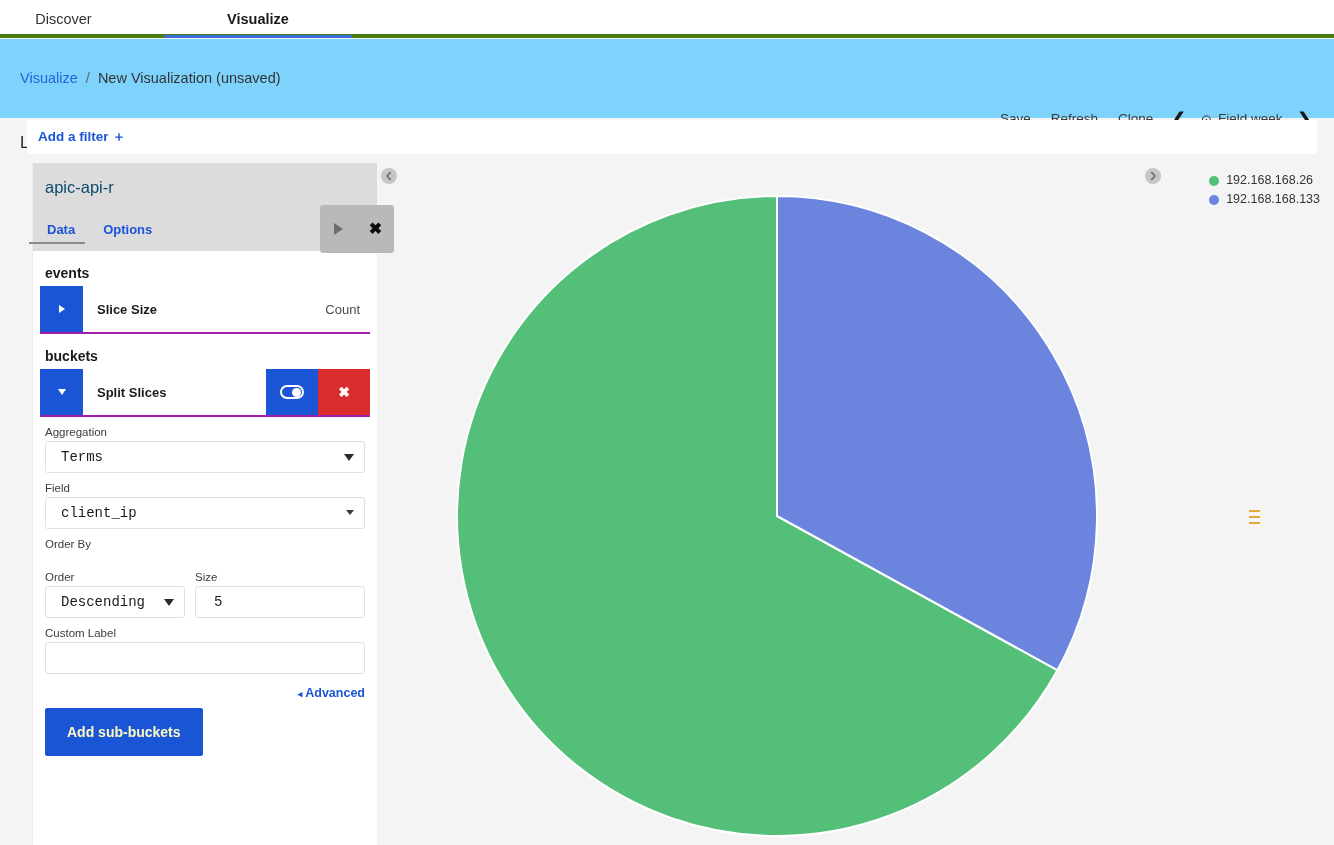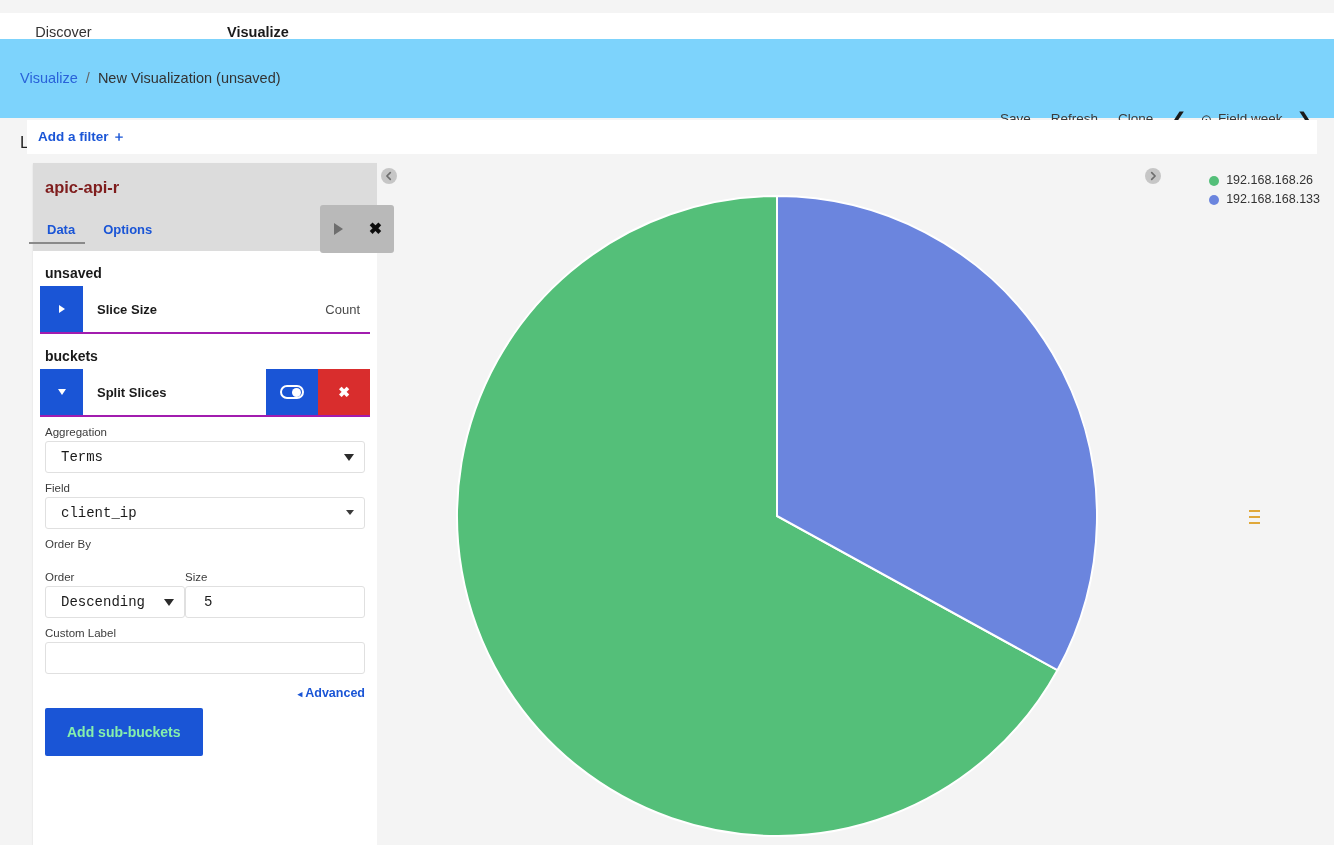--- a/index.html
+++ b/index.html
@@ -6,23 +6,23 @@
   html, body {
     width: 1334px; height: 845px;
     font-family: "Liberation Sans", sans-serif;
     background: #f4f4f4;
     overflow: hidden;
     -webkit-font-smoothing: antialiased;
   }
 
   
   .topnav {
-    position: absolute; left: 0; top: 13px; width: 1334px; height: 38px;
+    position: absolute; left: 0; top: 0; width: 1334px; height: 38px;
     background: #ffffff;
-    border-bottom: 1px solid #4d7c0f;
+    border-bottom: 4px solid #4d7c0f;
   }
   .nav-tab {
     position: absolute; top: 0; height: 38px;
     display: flex; align-items: center; justify-content: center;
     font-size: 14.5px; color: #333;
     cursor: pointer;
   }
   .nav-tab.active { font-weight: bold; color: #1a1a1a; }
   .nav-tab.active:after {
     content: ""; position: absolute; left: 0; right: 0; bottom: 0;
@@ -75,21 +75,21 @@
     position: absolute; left: 33px; top: 163px; width: 344px; height: 682px;
     background: #ffffff;
     box-shadow: 0 1px 2px rgba(0,0,0,0.10);
   }
   .editor-head {
     position: absolute; left: 0; top: 0; width: 344px; height: 88px;
     background: #dcdcdc;
   }
   .vis-title {
     position: absolute; left: 12px; top: 15px;
-    font-size: 16.5px; font-weight: bold; color: #7f1d1d;
+    font-size: 16.5px; font-weight: normal; color: #0c4a6e;
   }
   .ed-tabs { position: absolute; left: 0; top: 51px; display: flex; align-items: center; }
   .ed-tab {
     position: relative; padding: 0 14px; height: 30px;
     display: flex; align-items: center;
     font-size: 13px; font-weight: bold; color: #1a55d6; cursor: pointer;
   }
   .ed-tab.active:after {
     content: ""; position: absolute; left: -4px; right: 4px; bottom: 0;
     height: 2px; background: #8a8a8a;
@@ -167,34 +167,34 @@
     outline: none;
   }
   .ctl-wrap { position: relative; }
   .ctl-wrap .chev {
     position: absolute; right: 11px; top: 50%; margin-top: -3px;
     pointer-events: none;
   }
   .chev-big { width: 0; height: 0; border-top: 7px solid #2b2b2b; border-left: 5px solid transparent; border-right: 5px solid transparent; }
   .chev-sm  { width: 0; height: 0; border-top: 5px solid #3a3a3a; border-left: 4px solid transparent; border-right: 4px solid transparent; }
 
-  .row2 { display: flex; margin: 21px 5px 0 5px; }
+  .row2 { display: flex; gap: 10px; margin: 21px 5px 0 5px; }
   .col-order { width: 140px; }
   .col-size { flex: 1; }
   .ctl.small { padding-left: 18px; }
 
   .adv-link {
     text-align: right; margin: 12px 5px 0 0;
     font-size: 12.5px; font-weight: bold; color: #1a55d6; cursor: pointer;
   }
   .adv-link .tri { font-size: 9px; }
 
   .addsub {
     margin: 8px 0 0 5px;
-    background: #1a55d6; color: #86efac; border: none;
+    background: #1a55d6; color: #fef9c3; border: none;
     font-family: "Liberation Sans", sans-serif;
     font-size: 14px; font-weight: bold;
     padding: 16px 22px; border-radius: 2px; cursor: pointer;
   }
 
   
   .chart-area {
     position: absolute; left: 377px; top: 163px; right: 0; bottom: 0;
     background: #f4f4f4;
   }
@@ -285,21 +285,21 @@
     <div class="fb-btn">
       <span class="play-tri"></span>
     </div>
     <div class="fb-btn">
       <span class="x-glyph">✖</span>
     </div>
   </div>
 
   <div class="editor-body">
 
-    <div class="section-h">unsaved</div>
+    <div class="section-h">events</div>
 
     <div class="agg-row">
       <div class="agg-toggle">
         <span class="caret-r"></span>
       </div>
       <div class="agg-label">Slice Size</div>
       <div class="agg-value">Count</div>
     </div>
 
     <div class="section-h">buckets</div>

